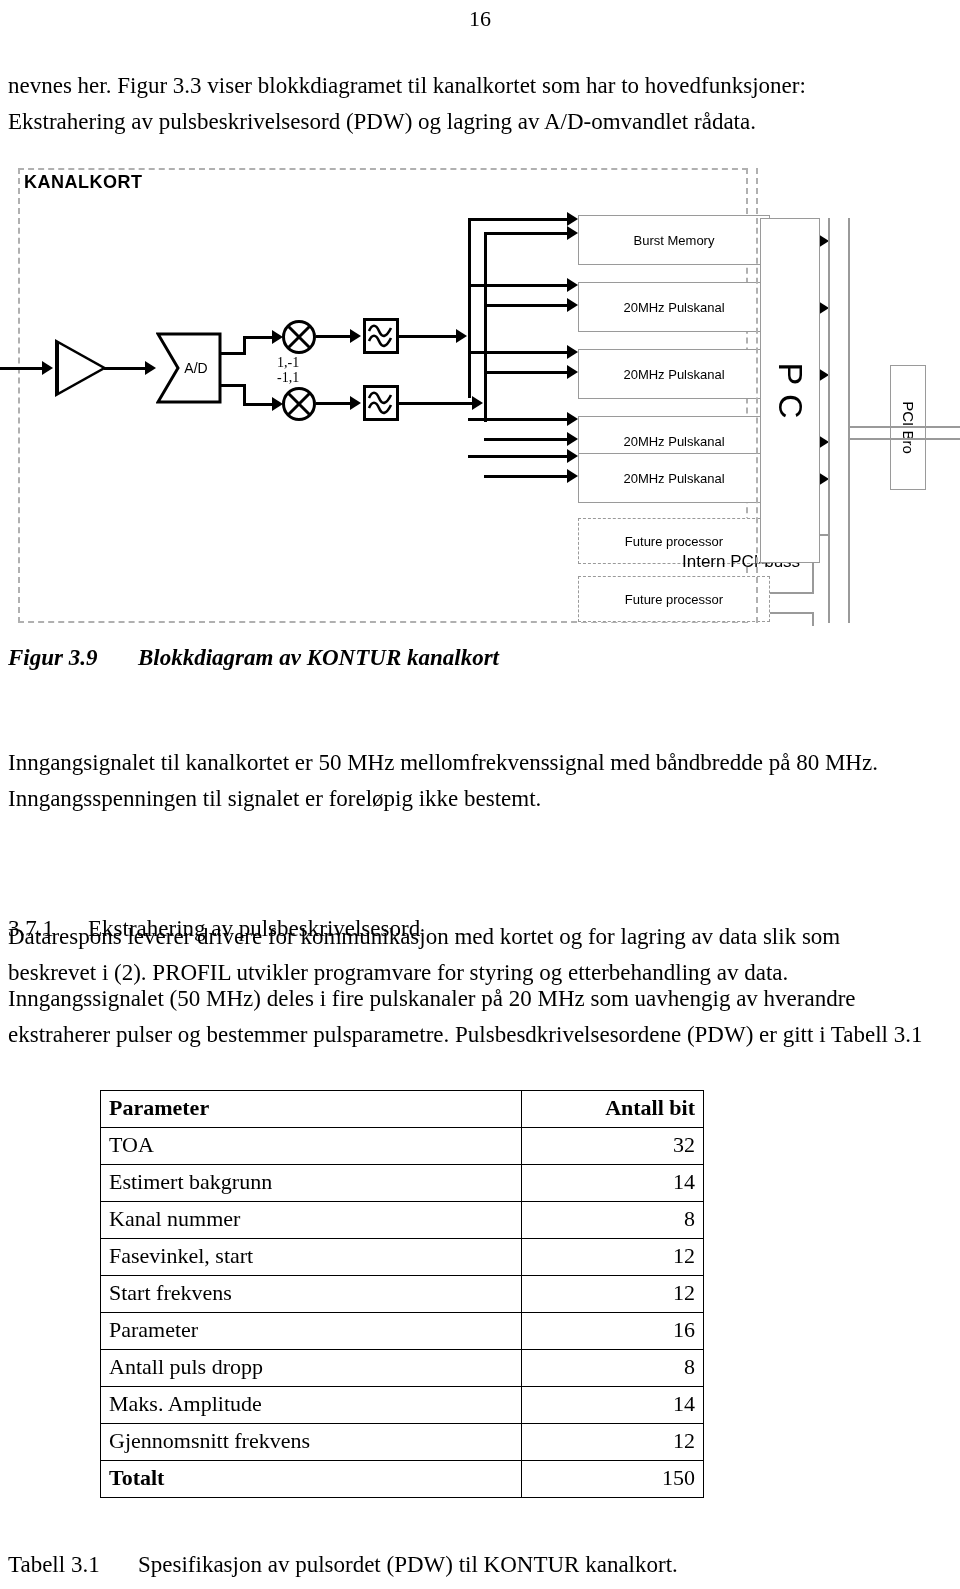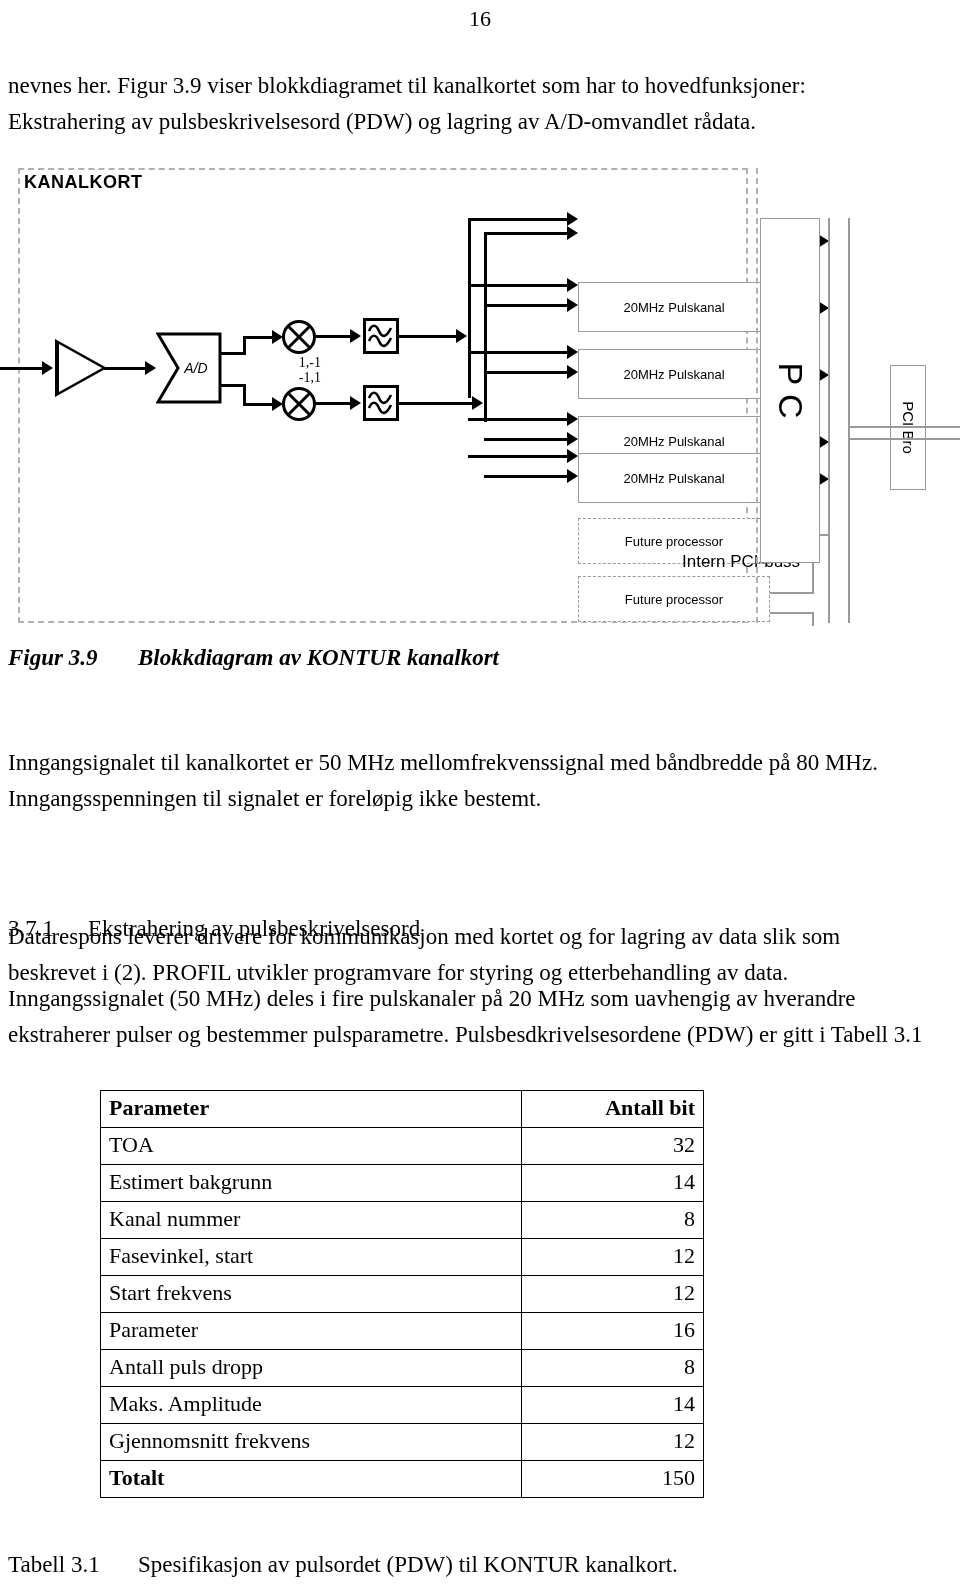--- a/index.html
+++ b/index.html
@@ -133,21 +133,21 @@
     position: absolute;
     width: 36px; height: 36px;
     border: 3px solid #000;
     box-sizing: border-box;
     background: #fff;
   }
   .mixnum {
     position: absolute;
     font-family: "Liberation Serif", serif;
     font-size: 14px;
-    text-align: right;
+    text-align: left;
     white-space: nowrap;
   }
   .adshape {
     position: absolute;
     font-family: "Liberation Sans", sans-serif;
     font-size: 14px;
   }
   .rot-label {
     position: absolute;
     font-family: "Liberation Sans", sans-serif;
@@ -194,37 +194,37 @@
     font-family: "Liberation Serif", serif;
     font-size: 23px;
   }
   .tbl-caption .tc-num { display: inline-block; width: 130px; }
 </style>
 </head>
 <body>
 
 <div class="page-number">16</div>
 
-<div class="body-text" id="intro-para">nevnes her. Figur 3.9 viser blokkdiagramet til kanalkortet som har to hovedfunksjoner: Ekstrahering av pulsbeskrivelsesord (PDW) og lagring av A/D-omvandlet rådata.</div>
+<div class="body-text" id="intro-para">nevnes her. Figur 3.3 viser blokkdiagramet til kanalkortet som har to hovedfunksjoner: Ekstrahering av pulsbeskrivelsesord (PDW) og lagring av A/D-omvandlet rådata.</div>
 
 <div id="figure-wrap">
 
   <div class="dash-outer"></div>
   <div class="kanalkort-label">KANALKORT</div>
 
   <div class="hline" style="left:0px; top:207px; width:44px;"></div>
   <div class="arrowhead" style="left:42px; top:201px;"></div>
 
   <div class="amp" style="left:55px; top:179px;"></div>
   <div class="amp-inner" style="left:59px; top:184px;"></div>
 
   <div class="hline" style="left:104px; top:207px; width:44px;"></div>
   <div class="arrowhead" style="left:145px; top:201px;"></div>
 
-  <div class="adshape" style="left:156px; top:172px; width:66px; height:72px;font-style:italic;">
+  <div class="adshape" style="left:156px; top:172px; width:66px; height:72px;">
     <svg width="66" height="72" viewBox="0 0 66 72">
       <polygon points="2,2 64,2 64,70 2,70 22,36" fill="#ffffff" stroke="#000000" stroke-width="3"></polygon>
     </svg>
     <div style="position:absolute; left:0; top:0; width:66px; height:72px; display:flex; align-items:center; justify-content:center; padding-left:14px; box-sizing:border-box; font-size:14px;">A/D</div>
   </div>
 
   <div class="hline" style="left:220px; top:192px; width:26px;"></div>
   <div class="vline" style="left:243px; top:176px; height:18px;"></div>
   <div class="hline" style="left:243px; top:176px; width:30px;"></div>
   <div class="arrowhead" style="left:272px; top:170px;"></div>
@@ -294,20 +294,23 @@
   <div class="hline" style="left:468px; top:258px; width:102px;"></div>
   <div class="arrowhead" style="left:567px; top:252px;"></div>
   <div class="hline" style="left:484px; top:278px; width:86px;"></div>
   <div class="arrowhead" style="left:567px; top:272px;"></div>
 
   <div class="hline" style="left:468px; top:295px; width:102px;"></div>
   <div class="arrowhead" style="left:567px; top:289px;"></div>
   <div class="hline" style="left:484px; top:315px; width:86px;"></div>
   <div class="arrowhead" style="left:567px; top:309px;"></div>
 
+  <div class="blk" style="left:578px; top:55px; width:192px; height:50px;">
+    <span>Burst Memory</span>
+  </div>
   <div class="blk" style="left:578px; top:122px; width:192px; height:50px;">
     <span>20MHz Pulskanal</span>
   </div>
   <div class="blk" style="left:578px; top:189px; width:192px; height:50px;">
     <span>20MHz Pulskanal</span>
   </div>
   <div class="blk" style="left:578px; top:256px; width:192px; height:50px;">
     <span>20MHz Pulskanal</span>
   </div>
   <div class="blk" style="left:578px; top:293px; width:192px; height:50px;">

